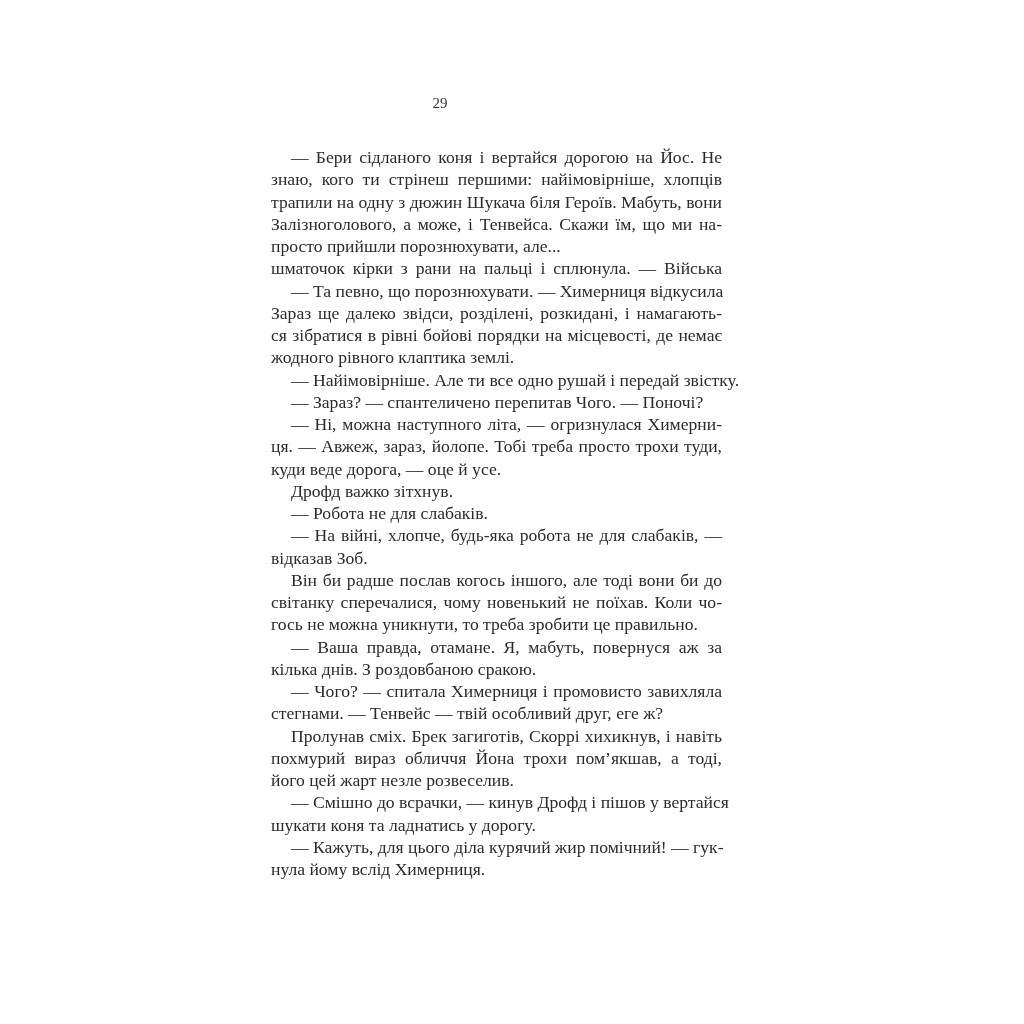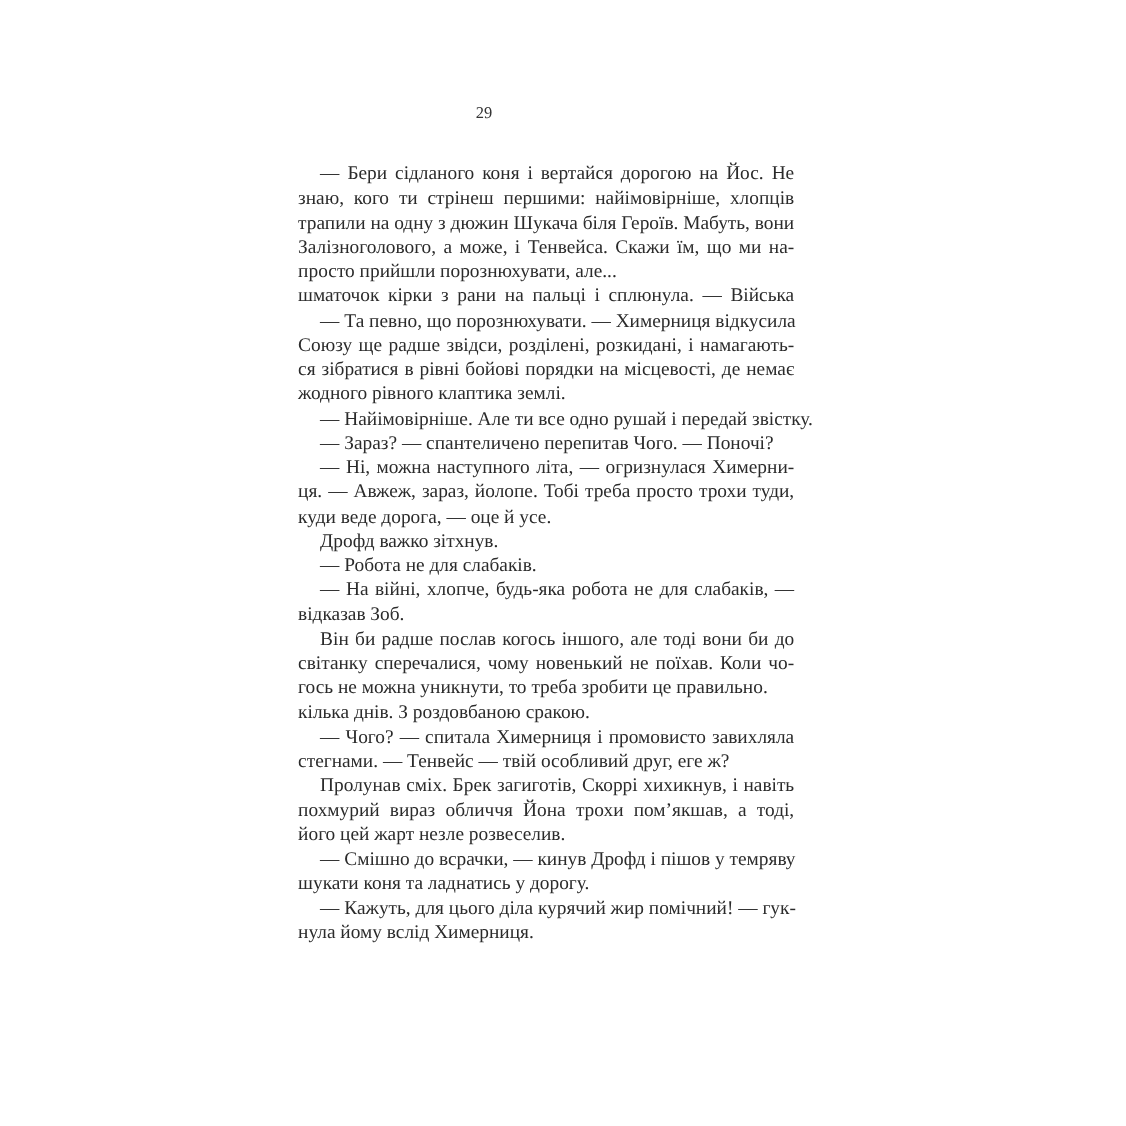--- a/index.html
+++ b/index.html
@@ -53,38 +53,39 @@
 <div class="page-number">29</div>
 
 <div class="text-block" id="text-block">
     <span class="line indent">— Бери сідланого коня і вертайся дорогою на Йос. Не</span>
     <span class="line">знаю, кого ти стрінеш першими: найімовірніше, хлопців</span>
     <span class="line">трапили на одну з дюжин Шукача біля Героїв. Мабуть, вони</span>
     <span class="line">Залізноголового, а може, і Тенвейса. Скажи їм, що ми на-</span>
     <span class="line last">просто прийшли порознюхувати, але...</span>
     <span class="line">шматочок кірки з рани на пальці і сплюнула. — Війська</span>
     <span class="line indent">— Та певно, що порознюхувати. — Химерниця відкусила</span>
-    <span class="line">Союзу ще радше звідси, розділені, розкидані, і намагають-</span>
+    <span class="line">Зараз ще далеко звідси, розділені, розкидані, і намагають-</span>
     <span class="line">ся зібратися в рівні бойові порядки на місцевості, де немає</span>
     <span class="line last">жодного рівного клаптика землі.</span>
     <span class="line indent last">— Найімовірніше. Але ти все одно рушай і передай звістку.</span>
     <span class="line indent last">— Зараз? — спантеличено перепитав Чого. — Поночі?</span>
     <span class="line indent">— Ні, можна наступного літа, — огризнулася Химерни-</span>
     <span class="line">ця. — Авжеж, зараз, йолопе. Тобі треба просто трохи туди,</span>
     <span class="line last">куди веде дорога, — оце й усе.</span>
     <span class="line indent last">Дрофд важко зітхнув.</span>
     <span class="line indent last">— Робота не для слабаків.</span>
     <span class="line indent">— На війні, хлопче, будь-яка робота не для слабаків, —</span>
     <span class="line last">відказав Зоб.</span>
     <span class="line indent">Він би радше послав когось іншого, але тоді вони би до</span>
     <span class="line">світанку сперечалися, чому новенький не поїхав. Коли чо-</span>
     <span class="line last">гось не можна уникнути, то треба зробити це правильно.</span>
+    <span class="line indent">— Ваша правда, отамане. Я, мабуть, повернуся аж за</span>
     <span class="line last">кілька днів. З роздовбаною сракою.</span>
     <span class="line indent">— Чого? — спитала Химерниця і промовисто завихляла</span>
     <span class="line last">стегнами. — Тенвейс — твій особливий друг, еге ж?</span>
     <span class="line indent">Пролунав сміх. Брек загиготів, Скоррі хихикнув, і навіть</span>
     <span class="line">похмурий вираз обличчя Йона трохи пом’якшав, а тоді,</span>
     <span class="line last">його цей жарт незле розвеселив.</span>
-    <span class="line indent">— Смішно до всрачки, — кинув Дрофд і пішов у темряву</span>
+    <span class="line indent">— Смішно до всрачки, — кинув Дрофд і пішов у вертайся</span>
     <span class="line last">шукати коня та ладнатись у дорогу.</span>
     <span class="line indent">— Кажуть, для цього діла курячий жир помічний! — гук-</span>
     <span class="line last">нула йому вслід Химерниця.</span>
   </div>
 
 </body></html>

